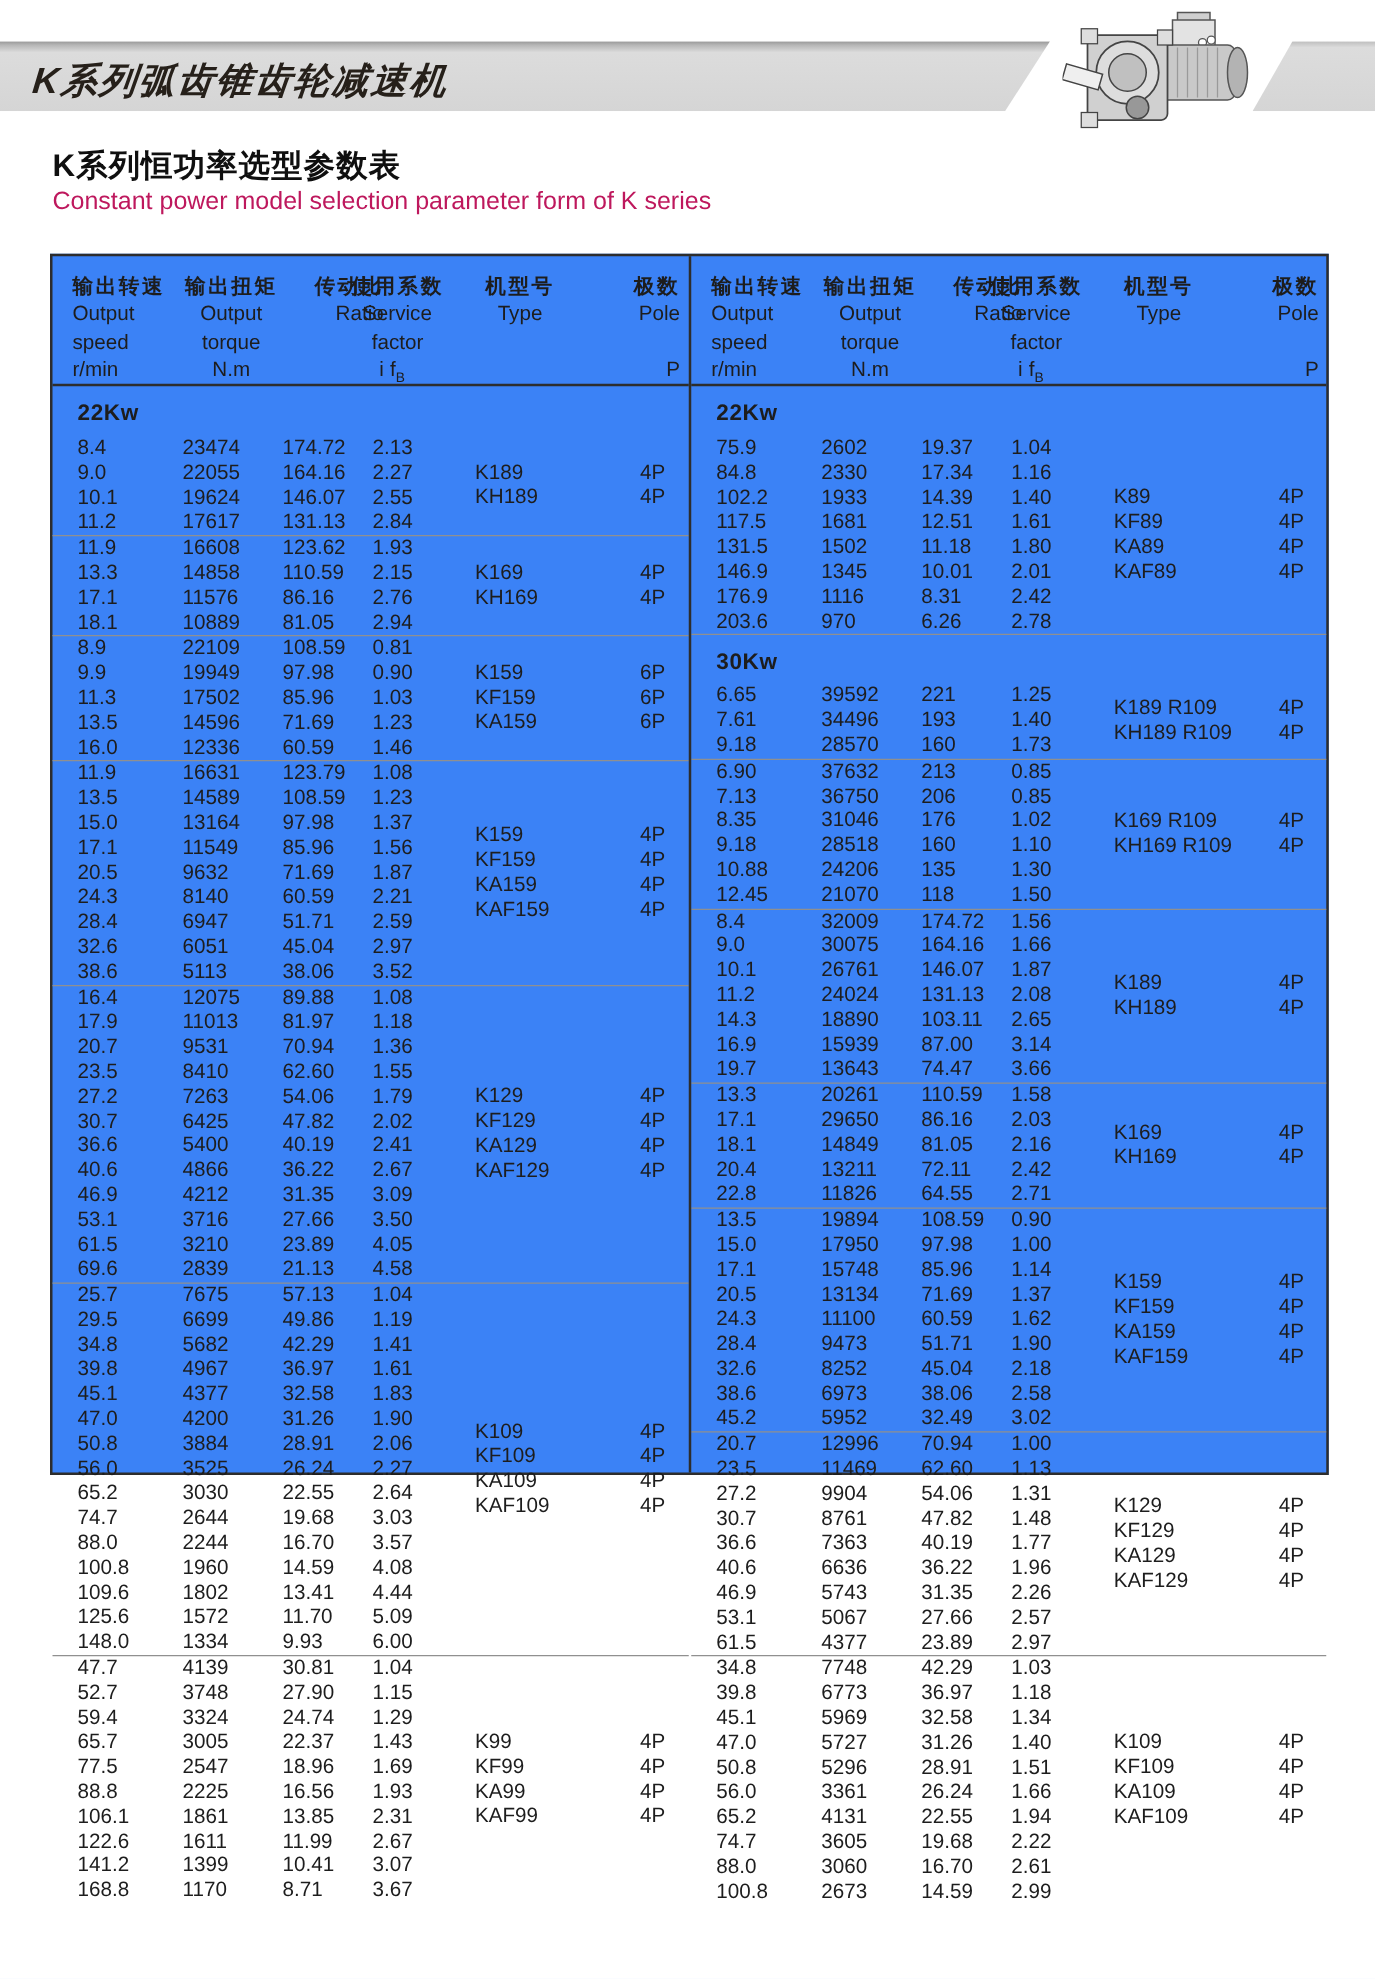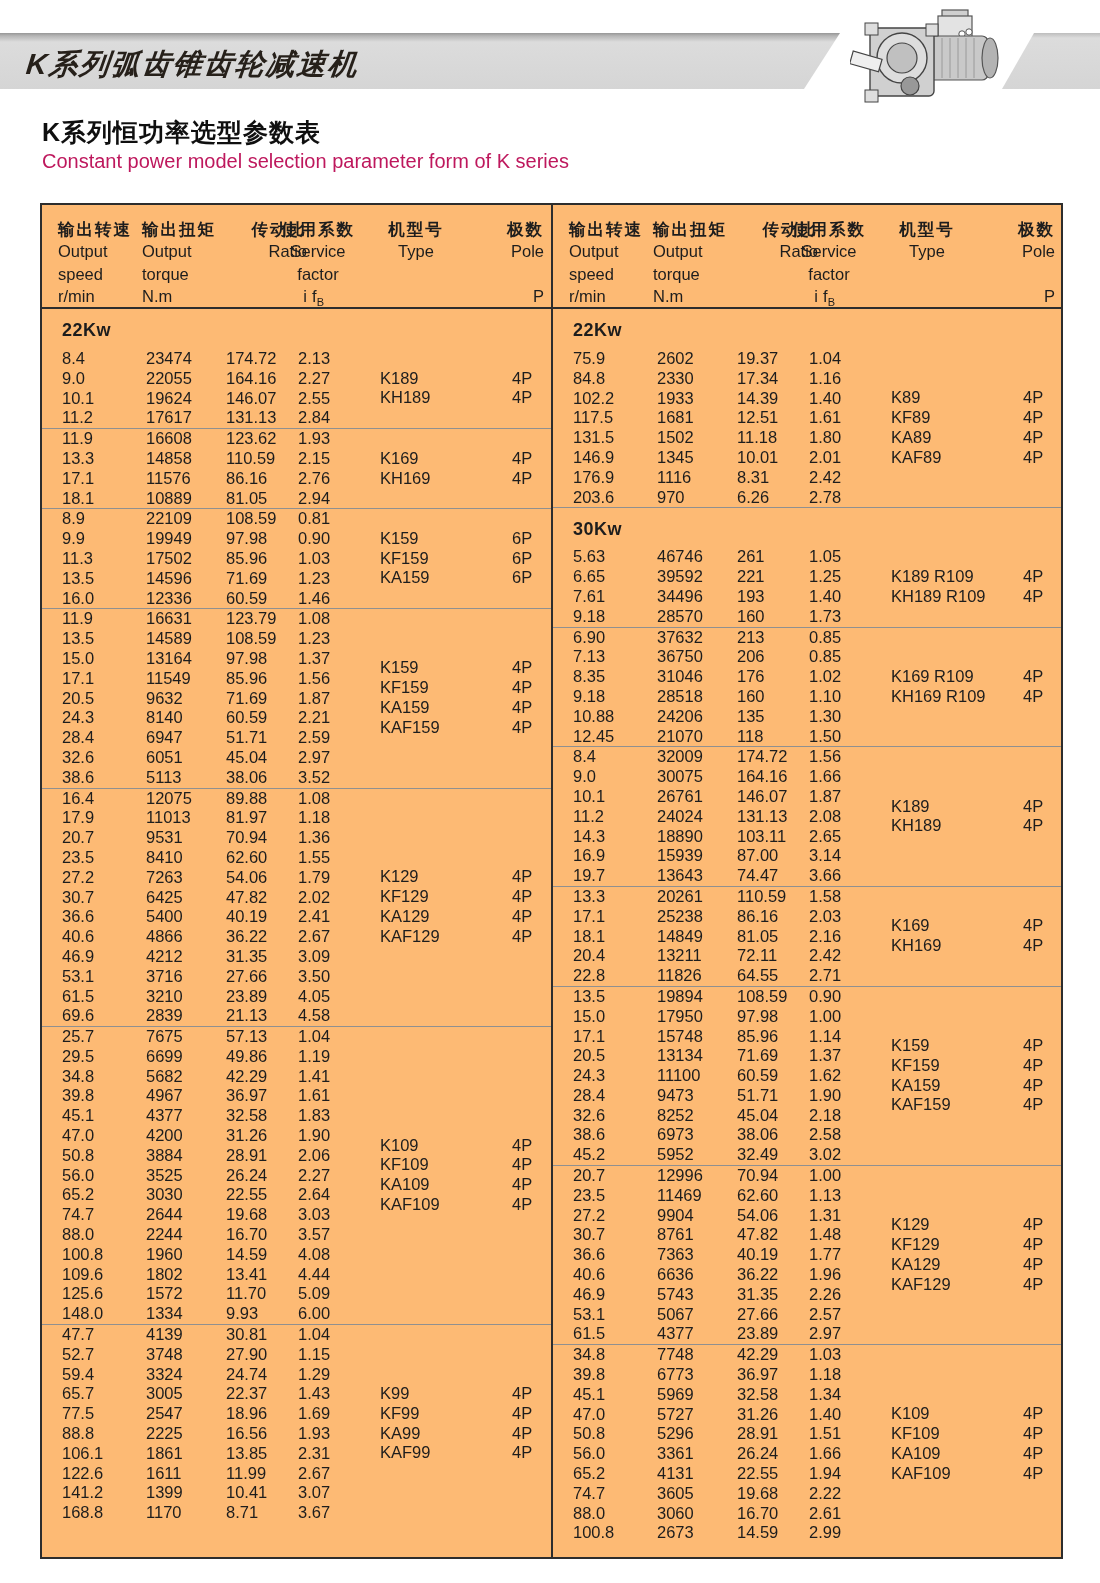--- a/index.html
+++ b/index.html
@@ -16,30 +16,30 @@
         clip-path:polygon(1034px 0,1100px 0,1100px 100%,1002px 100%)}
   .banner-title{position:absolute;left:24px;top:45px;font-size:29px;font-weight:900;font-style:italic;
         letter-spacing:2px;color:#26201a;transform:skewX(-6deg);transform-origin:left bottom;white-space:nowrap}
   .product{position:absolute;left:850px;top:8px}
 
   
   .h-zh{position:absolute;left:42px;top:116px;font-size:25px;font-weight:700;letter-spacing:1px;color:#0f0f0f;white-space:nowrap}
   .h-en{position:absolute;left:42px;top:150px;font-size:20px;color:#be185d;white-space:nowrap}
 
   
-  #ptable{position:absolute;left:40px;top:203px;width:1023px;height:1356px;border:2px solid #2d2d2d;background:#fdba74}
+  #ptable{position:absolute;left:40px;top:203px;width:1023px;height:977px;border:2px solid #2d2d2d;background:#3b82f6}
   #vdiv{position:absolute;left:509px;top:0;width:2px;height:100%;background:#2d2d2d}
   .half{position:absolute;top:0;height:100%}
   #half-left{left:0;width:509px}
   #half-right{left:511px;width:508px}
 
   .thead{position:relative;height:104px;border-bottom:2px solid #2d2d2d}
   .hcol{position:absolute;top:13px}
   .hc1{left:16px;width:88px;text-align:left}
-  .hc2{left:100px;width:86px;text-align:left}
+  .hc2{left:100px;width:86px;text-align:center}
   .hc3{left:201px;width:64px;text-align:right}
   .hc4{left:233px;width:86px;text-align:center}
   .hc5{left:328px;width:92px;text-align:center}
   .hc6{left:446px;width:56px;text-align:right}
   .hline{line-height:22.4px;font-size:16.5px;white-space:nowrap;min-height:22.4px}
   .hline.zh{font-weight:700;letter-spacing:2px;font-size:16.5px}
   .hline sub{font-size:11px}
 
   .tbody{position:relative}
   .power-label{height:40px;line-height:43px;padding-left:20px;font-size:18px;font-weight:700;
@@ -712,26 +712,20 @@
               </div>
               <div class="typerow">
                 <div class="tname">KAF89</div>
                 <div class="tpole">4P</div>
               </div>
             </div>
           </div>
           <div class="power-label">30Kw</div>
           <div class="group">
             <div class="row">
-              <div class="cell c0">5.63</div>
-              <div class="cell c1">46746</div>
-              <div class="cell c2">261</div>
-              <div class="cell c3">1.05</div>
-            </div>
-            <div class="row">
               <div class="cell c0">6.65</div>
               <div class="cell c1">39592</div>
               <div class="cell c2">221</div>
               <div class="cell c3">1.25</div>
             </div>
             <div class="row">
               <div class="cell c0">7.61</div>
               <div class="cell c1">34496</div>
               <div class="cell c2">193</div>
               <div class="cell c3">1.40</div>
@@ -857,21 +851,21 @@
           </div>
           <div class="group">
             <div class="row">
               <div class="cell c0">13.3</div>
               <div class="cell c1">20261</div>
               <div class="cell c2">110.59</div>
               <div class="cell c3">1.58</div>
             </div>
             <div class="row">
               <div class="cell c0">17.1</div>
-              <div class="cell c1">25238</div>
+              <div class="cell c1">29650</div>
               <div class="cell c2">86.16</div>
               <div class="cell c3">2.03</div>
             </div>
             <div class="row">
               <div class="cell c0">18.1</div>
               <div class="cell c1">14849</div>
               <div class="cell c2">81.05</div>
               <div class="cell c3">2.16</div>
             </div>
             <div class="row">

